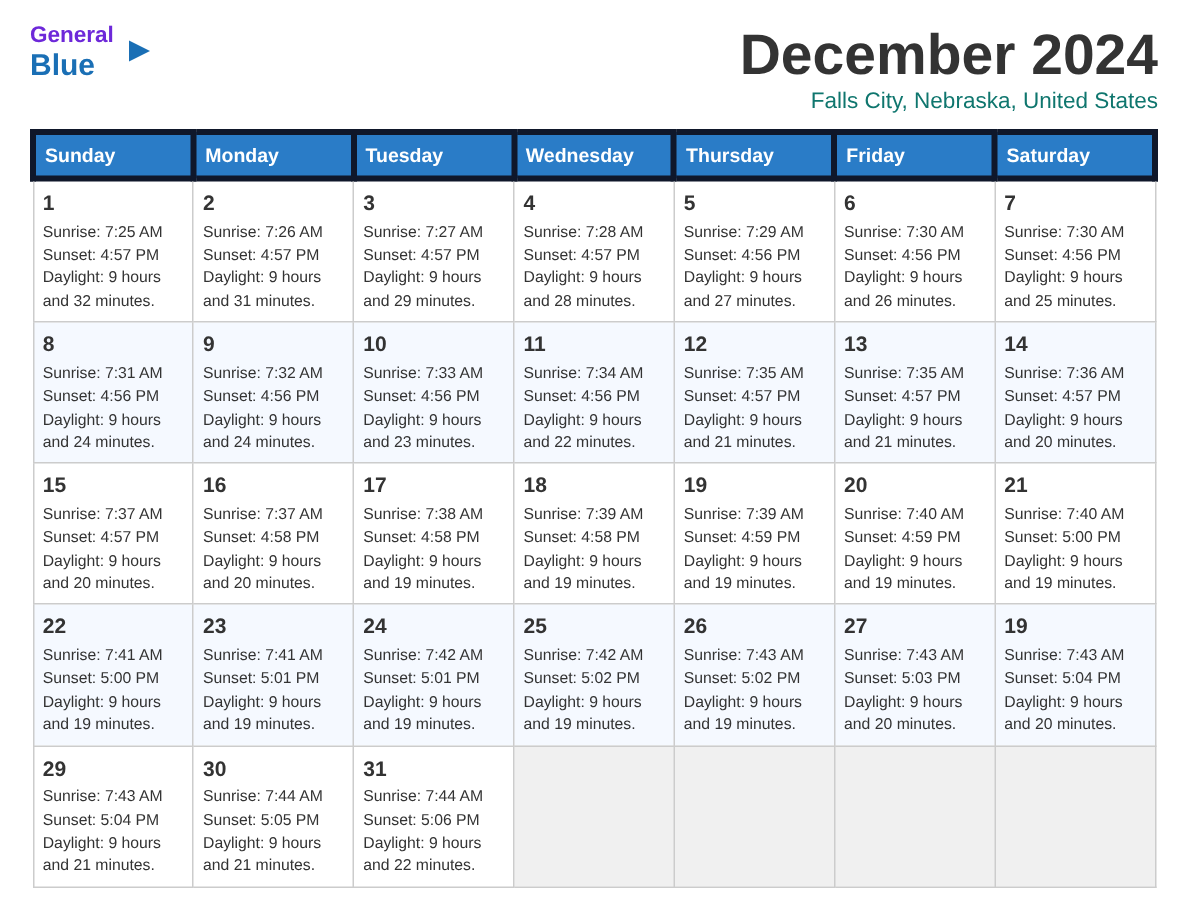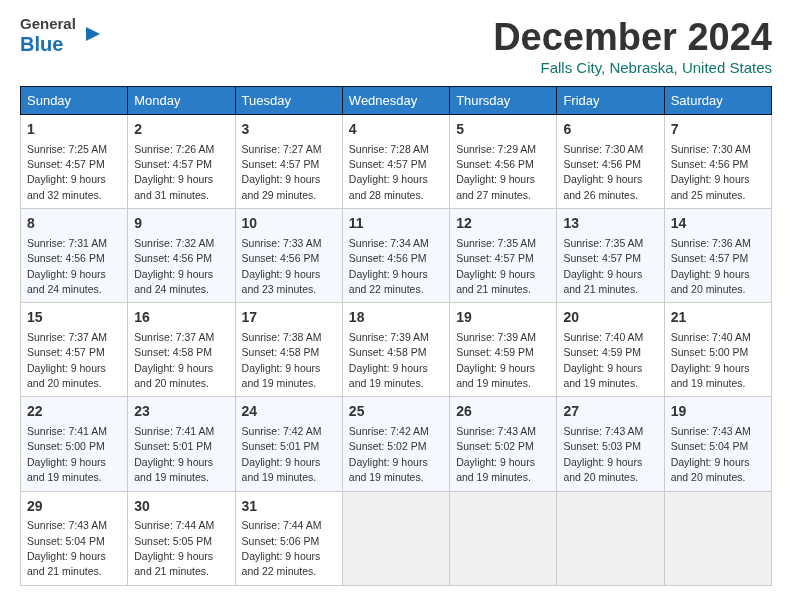--- a/index.html
+++ b/index.html
@@ -37,22 +37,22 @@
       width: 100%;
       border-collapse: collapse;
       font-size: 11px;
     }
     thead tr th {
       background-color: #2a7cc7;
       color: #fff;
       text-align: left;
       padding: 6px 6px;
       font-size: 13px;
-      font-weight: normal;
-      border: 1px solid #0f172a;
+      font-weight: bold;
+      border: 4px solid #0f172a;
     }
     tbody tr td {
       vertical-align: top;
       padding: 5px 6px;
       border: 1px solid #ccc;
       background: #fff;
       min-height: 80px;
       width: calc(100% / 7);
       color: #333;
       line-height: 1.4;
@@ -74,21 +74,21 @@
     td.empty {
       background: #f0f0f0 !important;
     }
   </style>
 </head>
 <body>
 
 <div class="header-area">
   <div class="logo">
   <div style="display:flex;flex-direction:column;line-height:1.1">
-    <span style="font-size:15px;font-weight:bold;color:#404040;">General</span>
+    <span style="font-size:15px;font-weight:bold;color:#6d28d9;">General</span>
     <span style="font-size:20px;font-weight:bold;color:#1a6fb5;">Blue</span>
   </div>
   <svg width="22" height="22" viewBox="0 0 22 22" style="margin-left:2px;margin-top:-2px;">
     <polygon points="4,4 18,11 4,18" fill="#1a6fb5"></polygon>
   </svg>
 </div>
   <div class="title-area">
     <div class="month-title">December 2024</div>
     <div class="location-title">Falls City, Nebraska, United States</div>
   </div>

